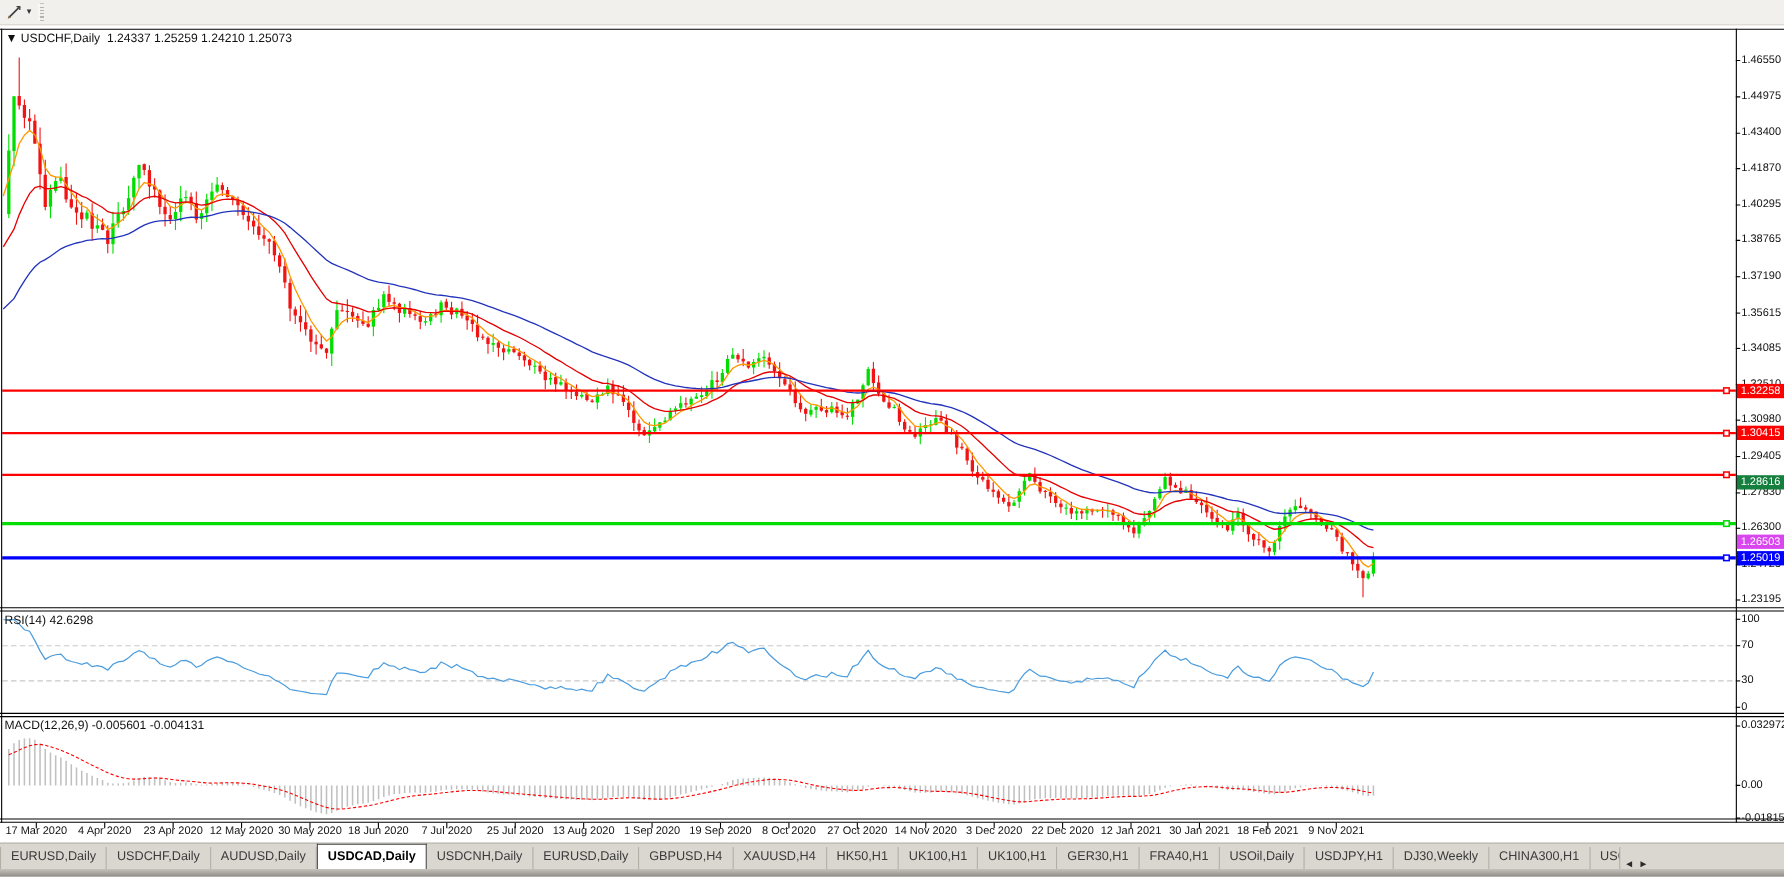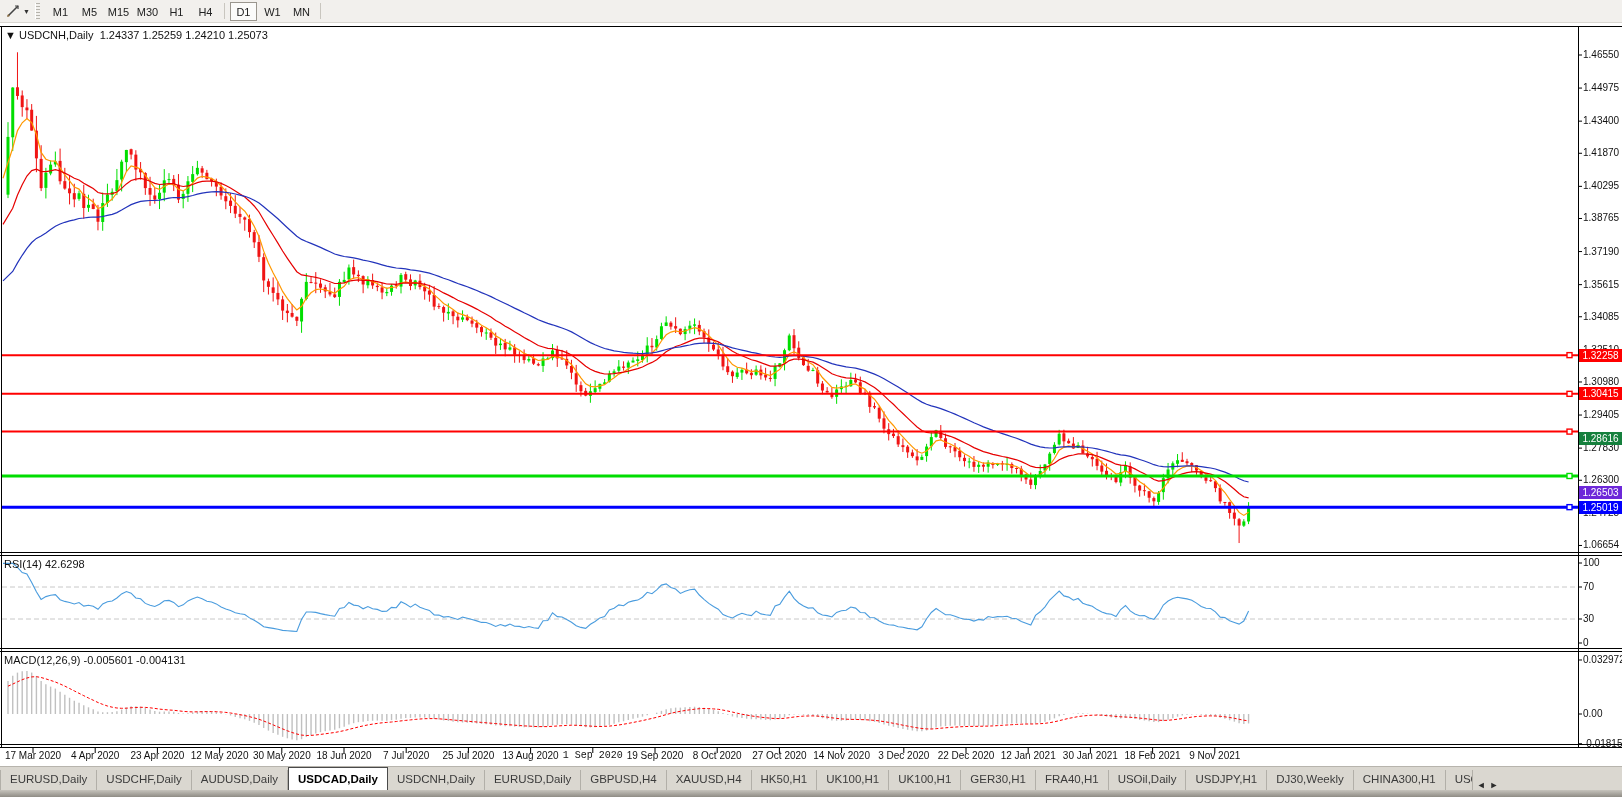--- a/index.html
+++ b/index.html
@@ -49,33 +49,20 @@
 <div class="toolbar">
   <div class="tool-icon">
     <svg width="14" height="14" viewBox="0 0 14 14">
       <path d="M2 12 L10 4 L12 2" stroke="#444" stroke-width="1.6" fill="none"></path>
       <path d="M9 2 L12 2 L12 5" stroke="#444" stroke-width="1.2" fill="none"></path>
       <path d="M1 13 L4 12 L2 10 Z" fill="#8a6b3f"></path>
     </svg>
   </div>
   <div class="tool-caret">▼</div>
   <div class="grip"></div>
-  <div id="tf-buttons" style="display:flex;align-items:center;">
-      <div class="tf-btn">M1</div>
-      <div class="tf-btn">M5</div>
-      <div class="tf-btn">M15</div>
-      <div class="tf-btn">M30</div>
-      <div class="tf-btn">H1</div>
-      <div class="tf-btn">H4</div>
-      <div class="tf-sep"></div>
-      <div class="tf-btn active">D1</div>
-      <div class="tf-btn">W1</div>
-      <div class="tf-btn">MN</div>
-      <div class="tf-sep"></div>
-    </div>
 </div>
 
 <div class="chart-area">
   <svg id="chart-svg" width="1622" height="740">
       <defs>
         <clipPath id="clipP">
           <rect x="2" y="1" width="1576" height="525"></rect>
         </clipPath>
         <clipPath id="clipR">
           <rect x="2" y="530" width="1576" height="92"></rect>
@@ -942,62 +929,62 @@
       <line x1="717.2" y1="722" x2="717.2" y2="727" stroke="#000000"></line>
       <line x1="779.4000000000001" y1="722" x2="779.4000000000001" y2="727" stroke="#000000"></line>
       <line x1="841.6" y1="722" x2="841.6" y2="727" stroke="#000000"></line>
       <line x1="903.8000000000001" y1="722" x2="903.8000000000001" y2="727" stroke="#000000"></line>
       <line x1="966" y1="722" x2="966" y2="727" stroke="#000000"></line>
       <line x1="1028.2" y1="722" x2="1028.2" y2="727" stroke="#000000"></line>
       <line x1="1090.4" y1="722" x2="1090.4" y2="727" stroke="#000000"></line>
       <line x1="1152.6000000000001" y1="722" x2="1152.6000000000001" y2="727" stroke="#000000"></line>
       <line x1="1214.8" y1="722" x2="1214.8" y2="727" stroke="#000000"></line>
     </svg>
-  <div class="overlay-label" style="left:5px;top:29px;"><span>▼ USDCNH,Daily</span>&nbsp;&nbsp;<span>1.24337 1.25259 1.24210 1.25073</span></div>
+  <div class="overlay-label" style="left:5px;top:29px;"><span>▼ USDCHF,Daily</span>&nbsp;&nbsp;<span>1.24337 1.25259 1.24210 1.25073</span></div>
   <div class="overlay-label" style="left:4px;top:558px;">RSI(14) 42.6298</div>
   <div class="overlay-label" style="left:4px;top:654px;">MACD(12,26,9) -0.005601 -0.004131</div>
   <div id="axis-labels">
       <div class="axlabel" style="top: 49px; text-align: center;">1.46550</div>
       <div class="axlabel" style="top: 82.075px;">1.44975</div>
       <div class="axlabel" style="top: 115.15px;">1.43400</div>
       <div class="axlabel" style="top: 147.28px;">1.41870</div>
       <div class="axlabel" style="top: 180.355px;">1.40295</div>
       <div class="axlabel" style="top: 212.485px;">1.38765</div>
       <div class="axlabel" style="top: 245.56px;">1.37190</div>
       <div class="axlabel" style="top: 278.635px;">1.35615</div>
       <div class="axlabel" style="top: 310.765px;">1.34085</div>
       <div class="axlabel" style="top: 343.84px;">1.32510</div>
       <div class="axlabel" style="top: 375.97px;">1.30980</div>
       <div class="axlabel" style="top: 409.045px;">1.29405</div>
       <div class="axlabel" style="top: 442.12px;">1.27830</div>
       <div class="axlabel" style="top: 474.25px;">1.26300</div>
       <div class="axlabel" style="top: 507.325px;">1.24725</div>
-      <div class="axlabel" style="top: 539.455px;">1.06654</div>
+      <div class="axlabel" style="top: 539.455px;">1.23195</div>
       <div class="axlabel" style="top: 557px;">100</div>
       <div class="axlabel" style="top: 581px;">70</div>
       <div class="axlabel" style="top: 613px;">30</div>
       <div class="axlabel" style="top: 637px;">0</div>
       <div class="axlabel" style="top: 653.992px;">0.032972</div>
       <div class="axlabel" style="top: 708px;">0.00</div>
       <div class="axlabel" style="top: 737.736px;">-0.018154</div>
       <div class="hline-box" style="top: 348.632px; background: rgb(255, 0, 0);">1.32258</div>
       <div class="hline-box" style="top: 387.335px; background: rgb(255, 0, 0);">1.30415</div>
       <div class="hline-box" style="top: 432px; background: #15803d;">1.28616</div>
-      <div class="hline-box" style="top: 486px; background: #6d28d9;">1.26503</div>
+      <div class="hline-box" style="top: 486px; background: #d946ef;">1.26503</div>
       <div class="hline-box" style="top: 500.651px; background: rgb(0, 0, 255);">1.25019</div>
       <div class="date-label" style="left: 33px;">17 Mar 2020</div>
       <div class="date-label" style="left: 95.2px;">4 Apr 2020</div>
       <div class="date-label" style="left: 157.4px;">23 Apr 2020</div>
       <div class="date-label" style="left: 219.6px;">12 May 2020</div>
       <div class="date-label" style="left: 281.8px;">30 May 2020</div>
       <div class="date-label" style="left: 344px;">18 Jun 2020</div>
       <div class="date-label" style="left: 406.2px;">7 Jul 2020</div>
       <div class="date-label" style="left: 468.4px;">25 Jul 2020</div>
       <div class="date-label" style="left: 530.6px;">13 Aug 2020</div>
-      <div class="date-label" style="left: 592.8px; font-family: Liberation Mono, monospace;">1 Sep 2020</div>
+      <div class="date-label" style="left: 592.8px;">1 Sep 2020</div>
       <div class="date-label" style="left: 655px;">19 Sep 2020</div>
       <div class="date-label" style="left: 717.2px;">8 Oct 2020</div>
       <div class="date-label" style="left: 779.4px;">27 Oct 2020</div>
       <div class="date-label" style="left: 841.6px;">14 Nov 2020</div>
       <div class="date-label" style="left: 903.8px;">3 Dec 2020</div>
       <div class="date-label" style="left: 966px;">22 Dec 2020</div>
       <div class="date-label" style="left: 1028.2px;">12 Jan 2021</div>
       <div class="date-label" style="left: 1090.4px;">30 Jan 2021</div>
       <div class="date-label" style="left: 1152.6px;">18 Feb 2021</div>
       <div class="date-label" style="left: 1214.8px;">9 Nov 2021</div>

